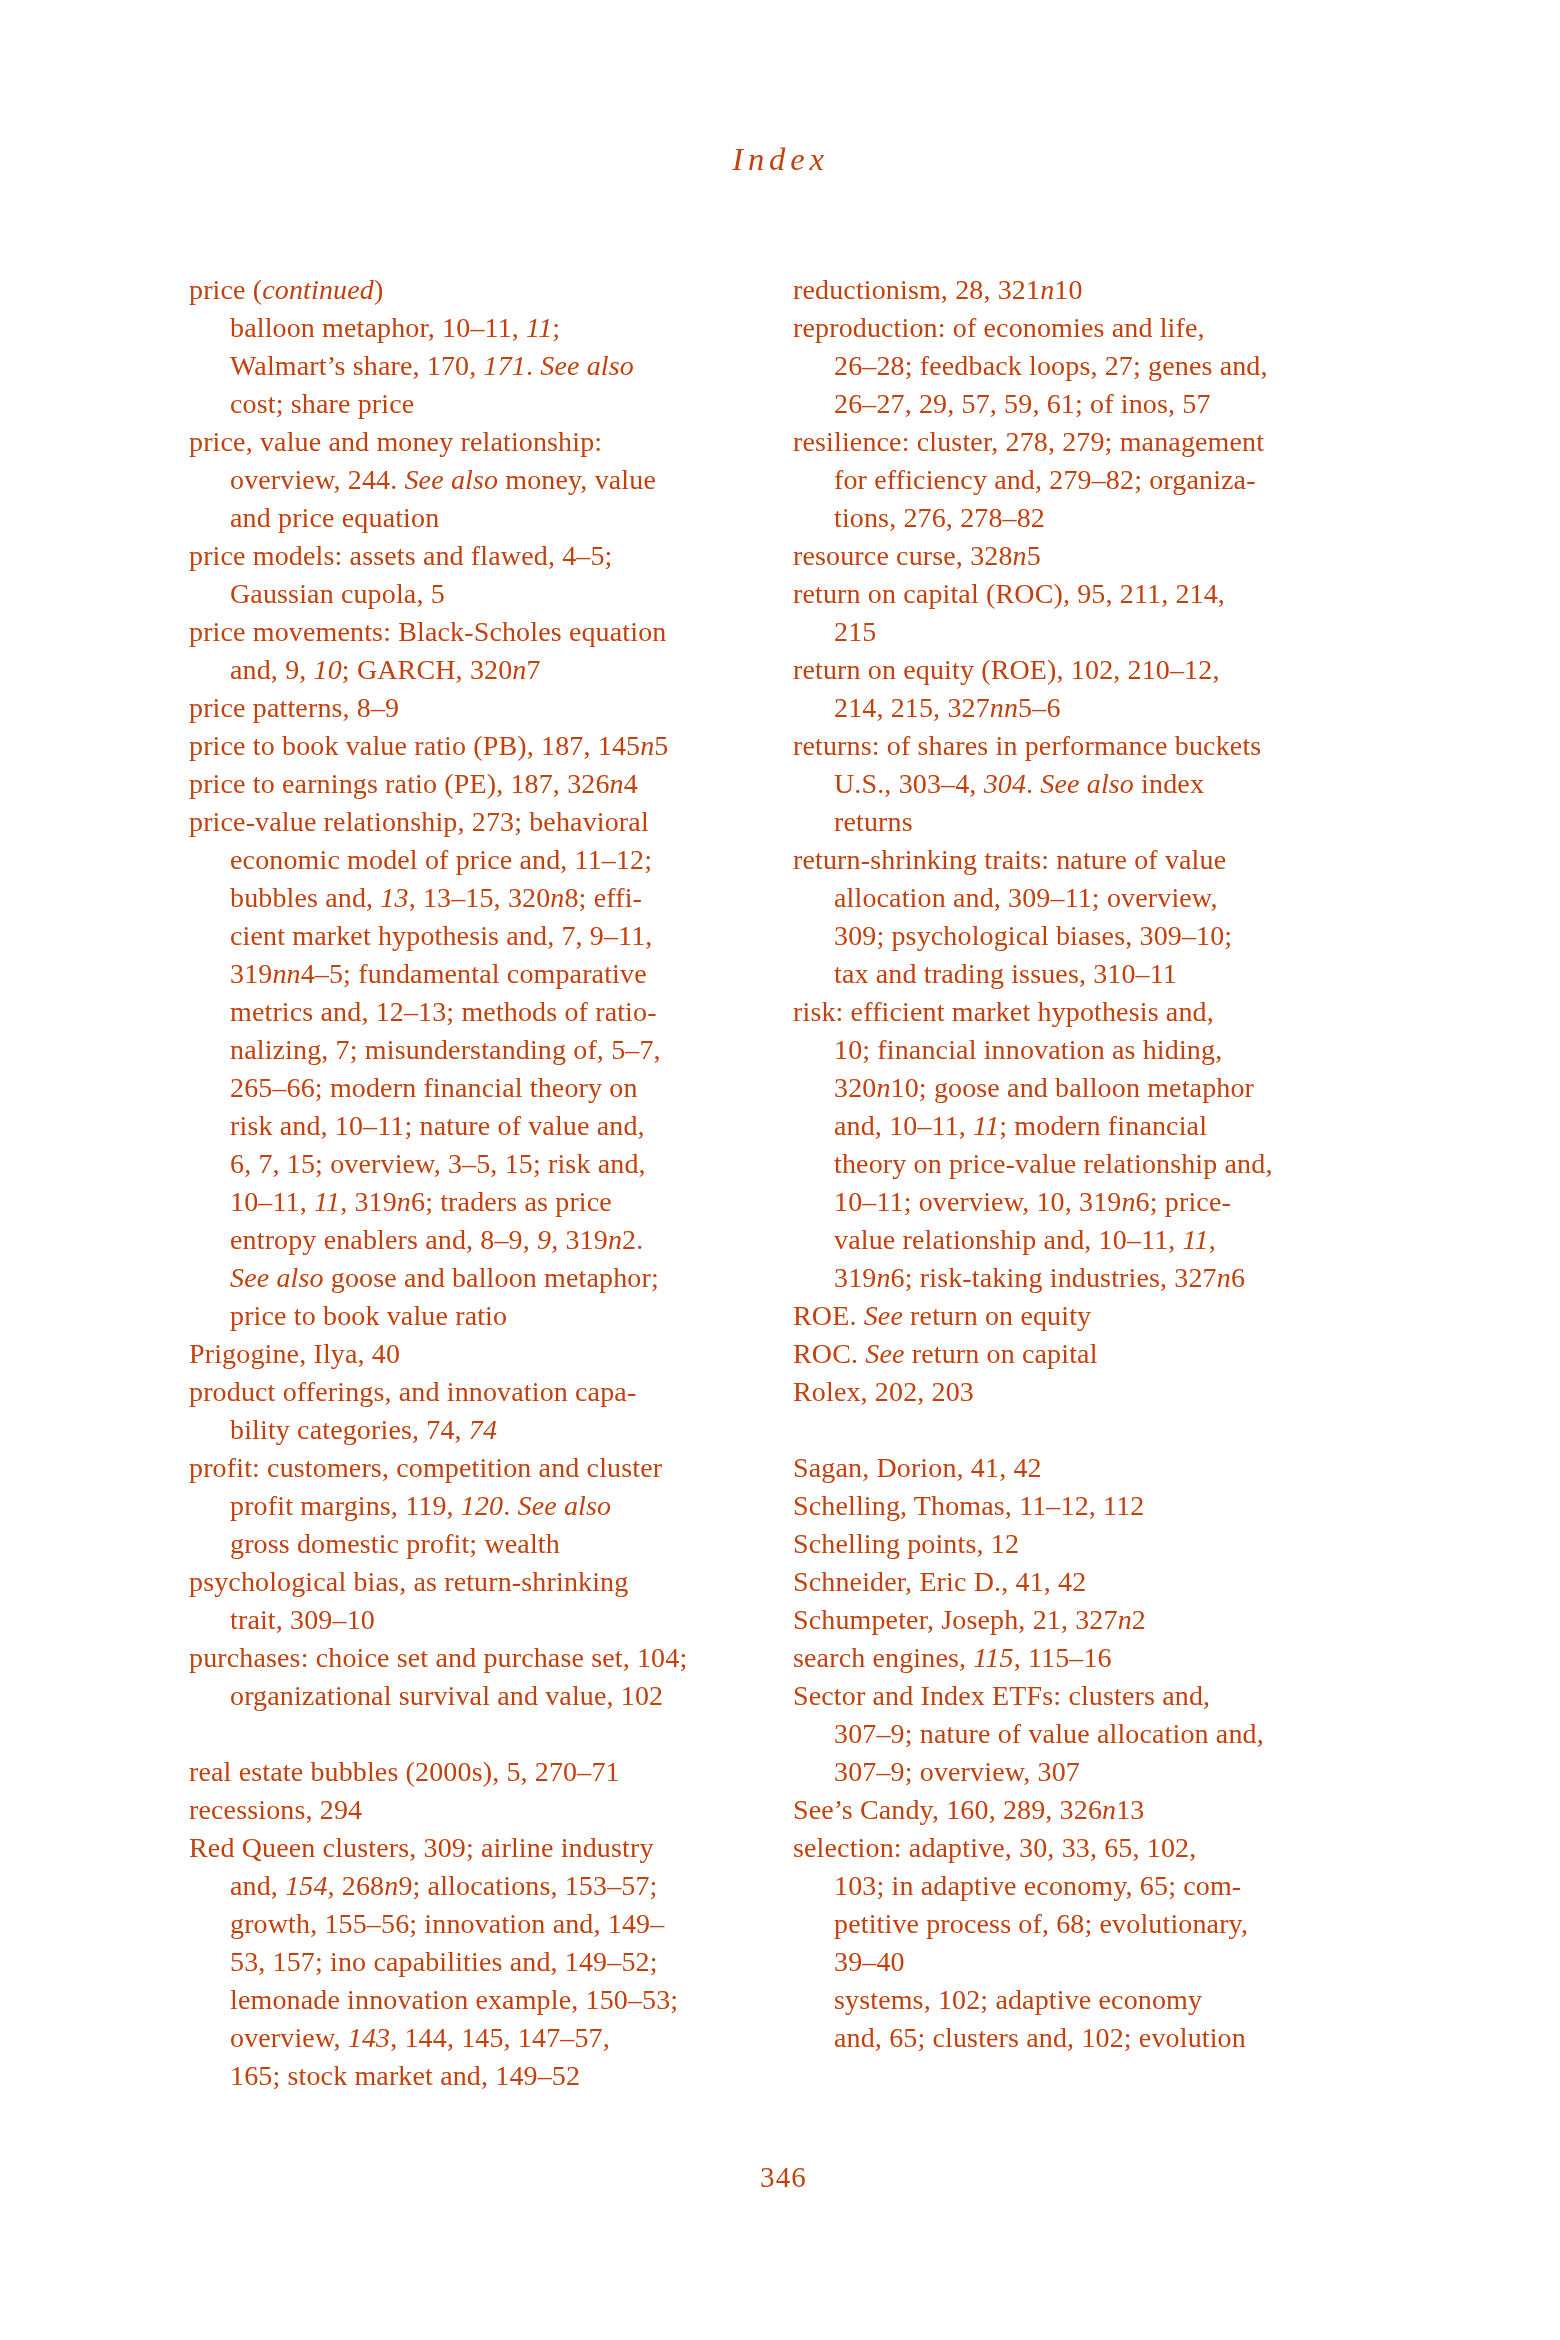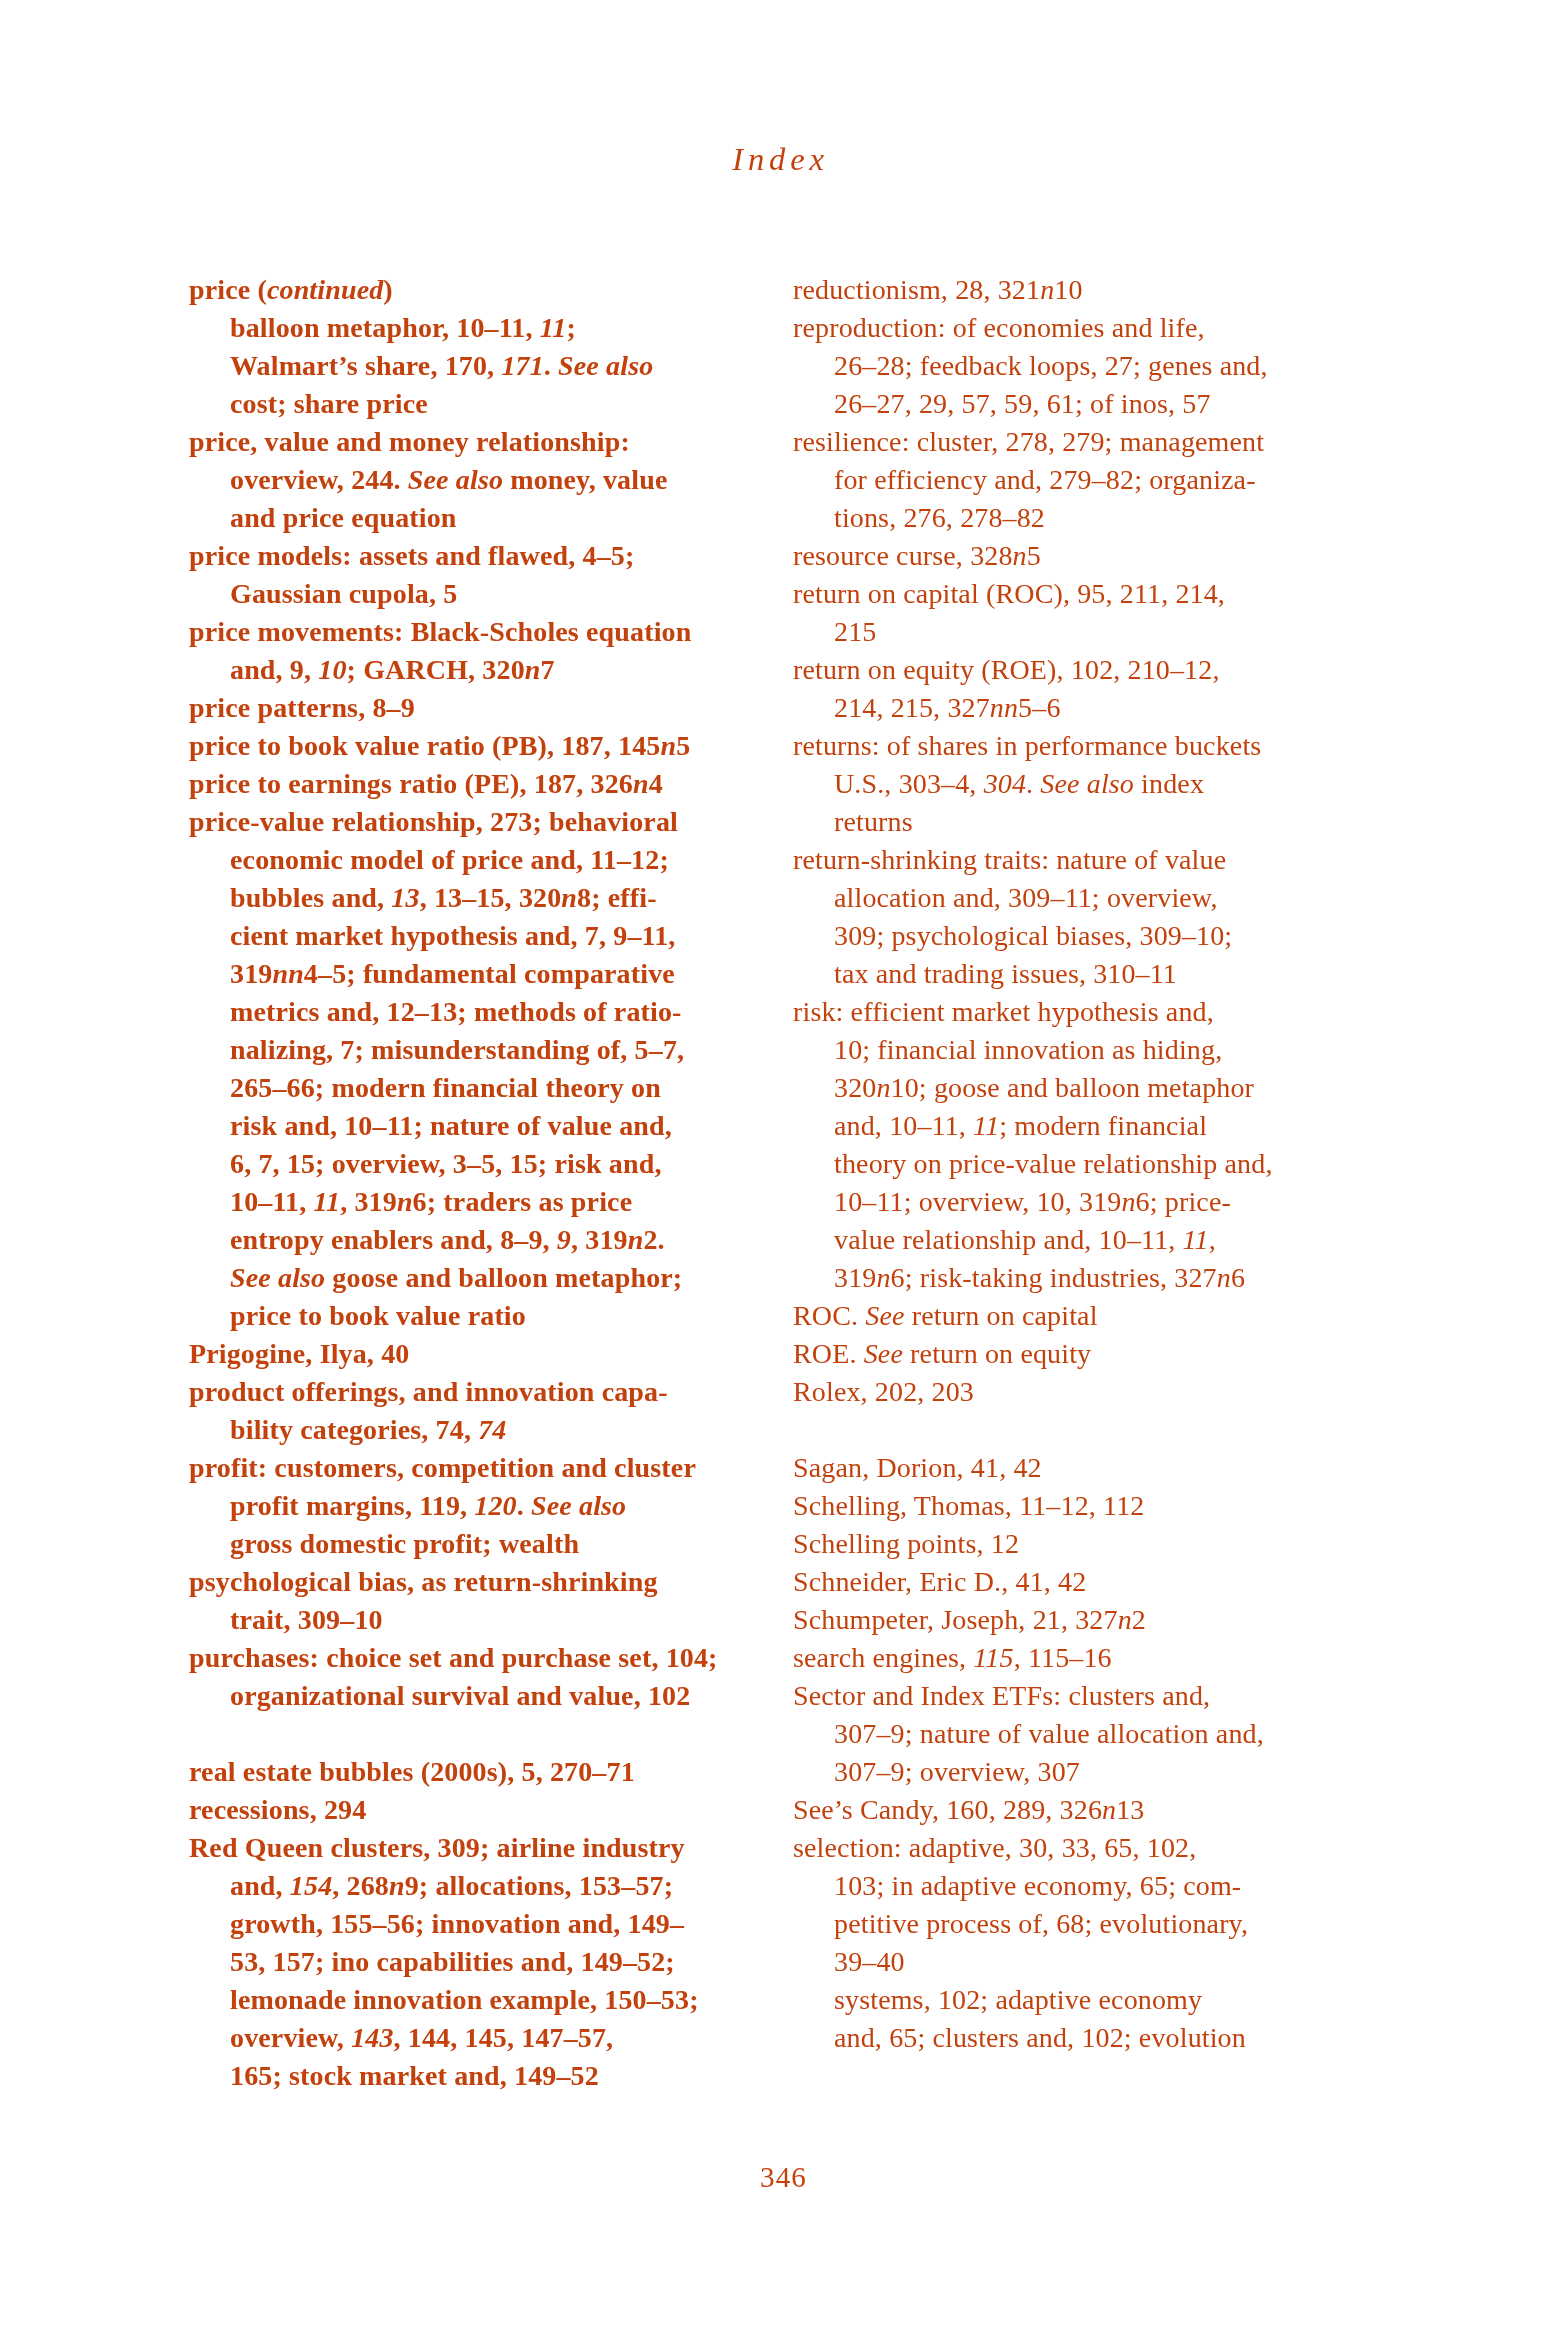--- a/index.html
+++ b/index.html
@@ -28,21 +28,21 @@
     line-height: 38px;
   }
   .col {
     position: absolute;
     top: 271px;
     width: 593px;
     font-size: 28px;
     line-height: 38px;
     letter-spacing: 0.005em;
   }
-  .col-left  { left: 189px; font-weight: bold; }
+  .col-left  { left: 189px; }
   .col-right { left: 793px; }
   .line {
     height: 38px;
     white-space: nowrap;
   }
   .line.indent { padding-left: 41px; }
   .line.blank  { height: 38px; }
   .it { font-style: italic; }
   .rm { font-style: normal; }
   .folio {
@@ -134,22 +134,22 @@
       <div class="line indent"><span class="rm">309; psychological biases, 309–10;</span></div>
       <div class="line indent"><span class="rm">tax and trading issues, 310–11</span></div>
       <div class="line"><span class="rm">risk: efficient market hypothesis and,</span></div>
       <div class="line indent"><span class="rm">10; financial innovation as hiding,</span></div>
       <div class="line indent"><span class="rm">320</span><span class="it">n</span><span class="rm">10; goose and balloon metaphor</span></div>
       <div class="line indent"><span class="rm">and, 10–11, </span><span class="it">11</span><span class="rm">; modern financial</span></div>
       <div class="line indent"><span class="rm">theory on price-value relationship and,</span></div>
       <div class="line indent"><span class="rm">10–11; overview, 10, 319</span><span class="it">n</span><span class="rm">6; price-</span></div>
       <div class="line indent"><span class="rm">value relationship and, 10–11, </span><span class="it">11</span><span class="rm">,</span></div>
       <div class="line indent"><span class="rm">319</span><span class="it">n</span><span class="rm">6; risk-taking industries, 327</span><span class="it">n</span><span class="rm">6</span></div>
+      <div class="line"><span class="rm">ROE. </span><span class="it">See</span><span class="rm"> return on equity</span></div>
       <div class="line"><span class="rm">ROC. </span><span class="it">See</span><span class="rm"> return on capital</span></div>
-      <div class="line"><span class="rm">ROE. </span><span class="it">See</span><span class="rm"> return on equity</span></div>
       <div class="line"><span class="rm">Rolex, 202, 203</span></div>
       <div class="line blank"></div>
       <div class="line"><span class="rm">Sagan, Dorion, 41, 42</span></div>
       <div class="line"><span class="rm">Schelling, Thomas, 11–12, 112</span></div>
       <div class="line"><span class="rm">Schelling points, 12</span></div>
       <div class="line"><span class="rm">Schneider, Eric D., 41, 42</span></div>
       <div class="line"><span class="rm">Schumpeter, Joseph, 21, 327</span><span class="it">n</span><span class="rm">2</span></div>
       <div class="line"><span class="rm">search engines, </span><span class="it">115</span><span class="rm">, 115–16</span></div>
       <div class="line"><span class="rm">Sector and Index ETFs: clusters and,</span></div>
       <div class="line indent"><span class="rm">307–9; nature of value allocation and,</span></div>

